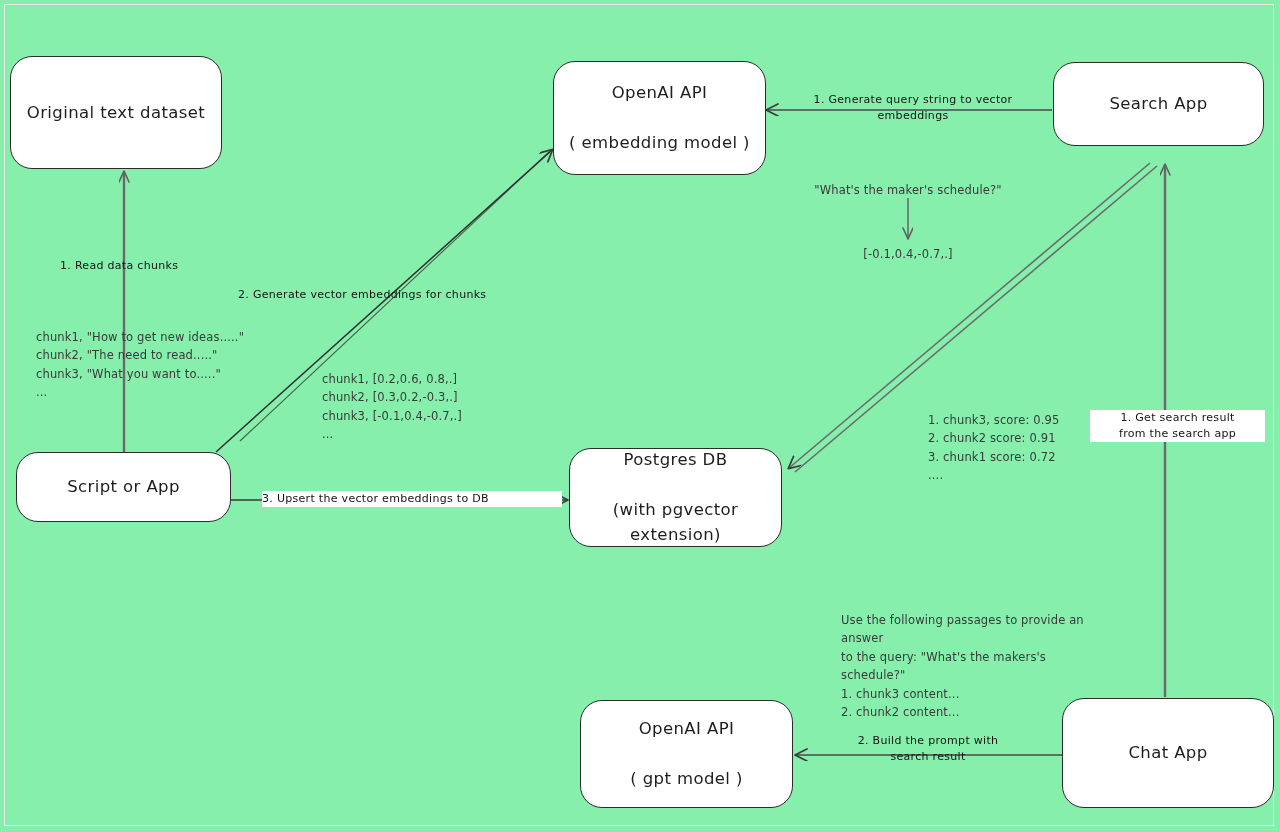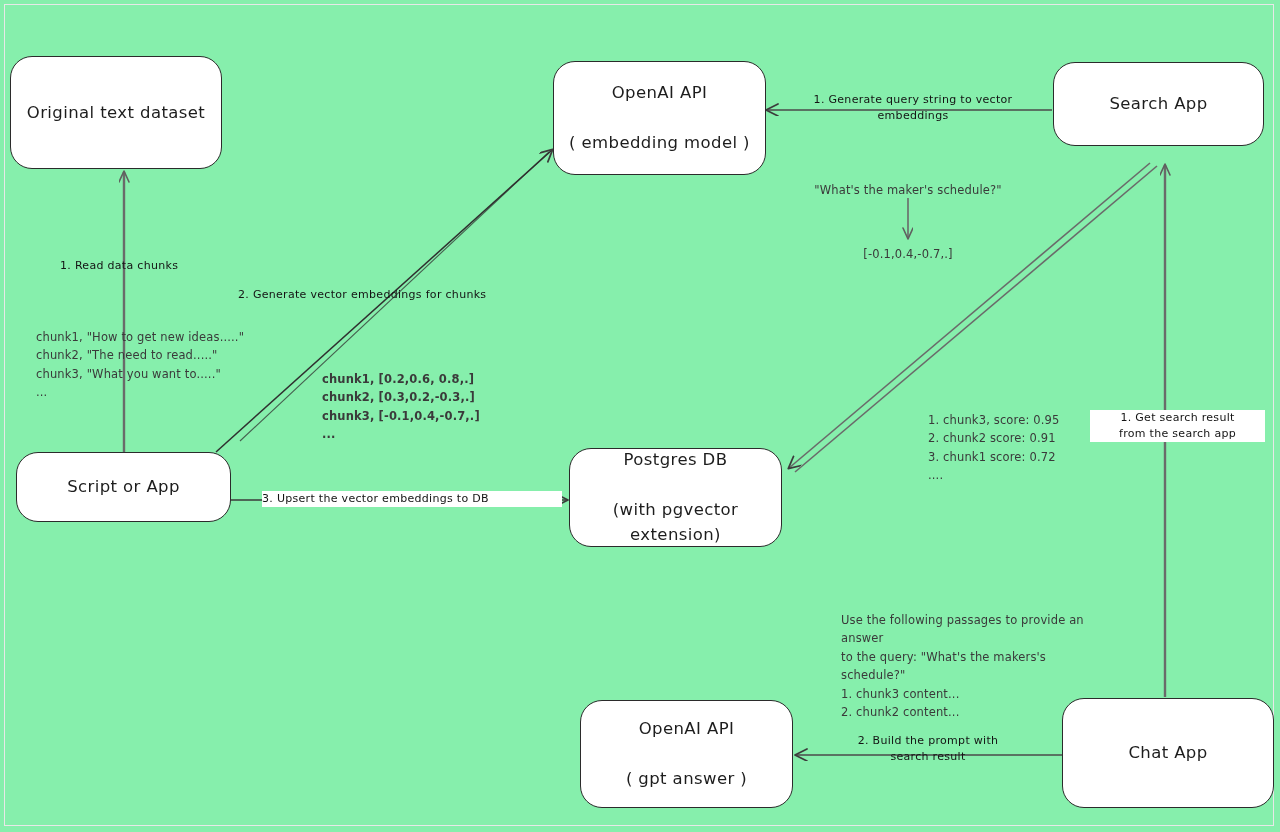--- a/index.html
+++ b/index.html
@@ -142,21 +142,21 @@
   <div class="node" style="left:1053px; top:62px; width:211px; height:84px;">
     <span>Search App</span>
   </div>
 
   <div class="node" style="left:1062px; top:698px; width:212px; height:110px;">
     <span>Chat App</span>
   </div>
 
   <div class="node" style="left:580px; top:700px; width:213px; height:108px;">
     <span>OpenAI API</span>
-    <span class="line2">( gpt answer )</span>
+    <span class="line2">( gpt model )</span>
   </div>
 
   <div class="edge-label left" style="left:52px; top:258px; width:230px;margin-left:8px;">1. Read data chunks</div>
 
   <div class="edge-label left" style="left:238px; top:287px; width:310px;">2. Generate vector embeddings for chunks</div>
 
   <div class="edge-label left" style="left:262px; top:491px; width:300px; background:#fff;">3. Upsert the vector embeddings  to DB</div>
 
   <div class="edge-label" style="left:793px; top:92px; width:240px;">1. Generate query string to vector
 embeddings</div>
@@ -166,21 +166,21 @@
 from the search app</div>
 
   <div class="edge-label" style="left:833px; top:733px; width:190px;">2. Build the prompt with
 search result</div>
 
   <div class="note" style="left:36px; top:328px; width:240px;">chunk1, "How to get new ideas....."
 chunk2, "The need to read....."
 chunk3, "What you want to....."
 ...</div>
 
-  <div class="note" style="left:322px; top:370px; width:230px;font-weight:bold;">chunk1, [0.2,0.6, 0.8,.]
+  <div class="note" style="left:322px; top:370px; width:230px;">chunk1, [0.2,0.6, 0.8,.]
 chunk2, [0.3,0.2,-0.3,.]
 chunk3, [-0.1,0.4,-0.7,.]
 ...</div>
 
   <div class="note center" style="left:808px; top:181px; width:200px;">"What's the maker's schedule?"</div>
 
   <div class="note center" style="left:838px; top:245px; width:140px;">[-0.1,0.4,-0.7,.]</div>
 
   <div class="note" style="left:928px; top:411px; width:200px;">1. chunk3, score: 0.95
 2. chunk2 score: 0.91

